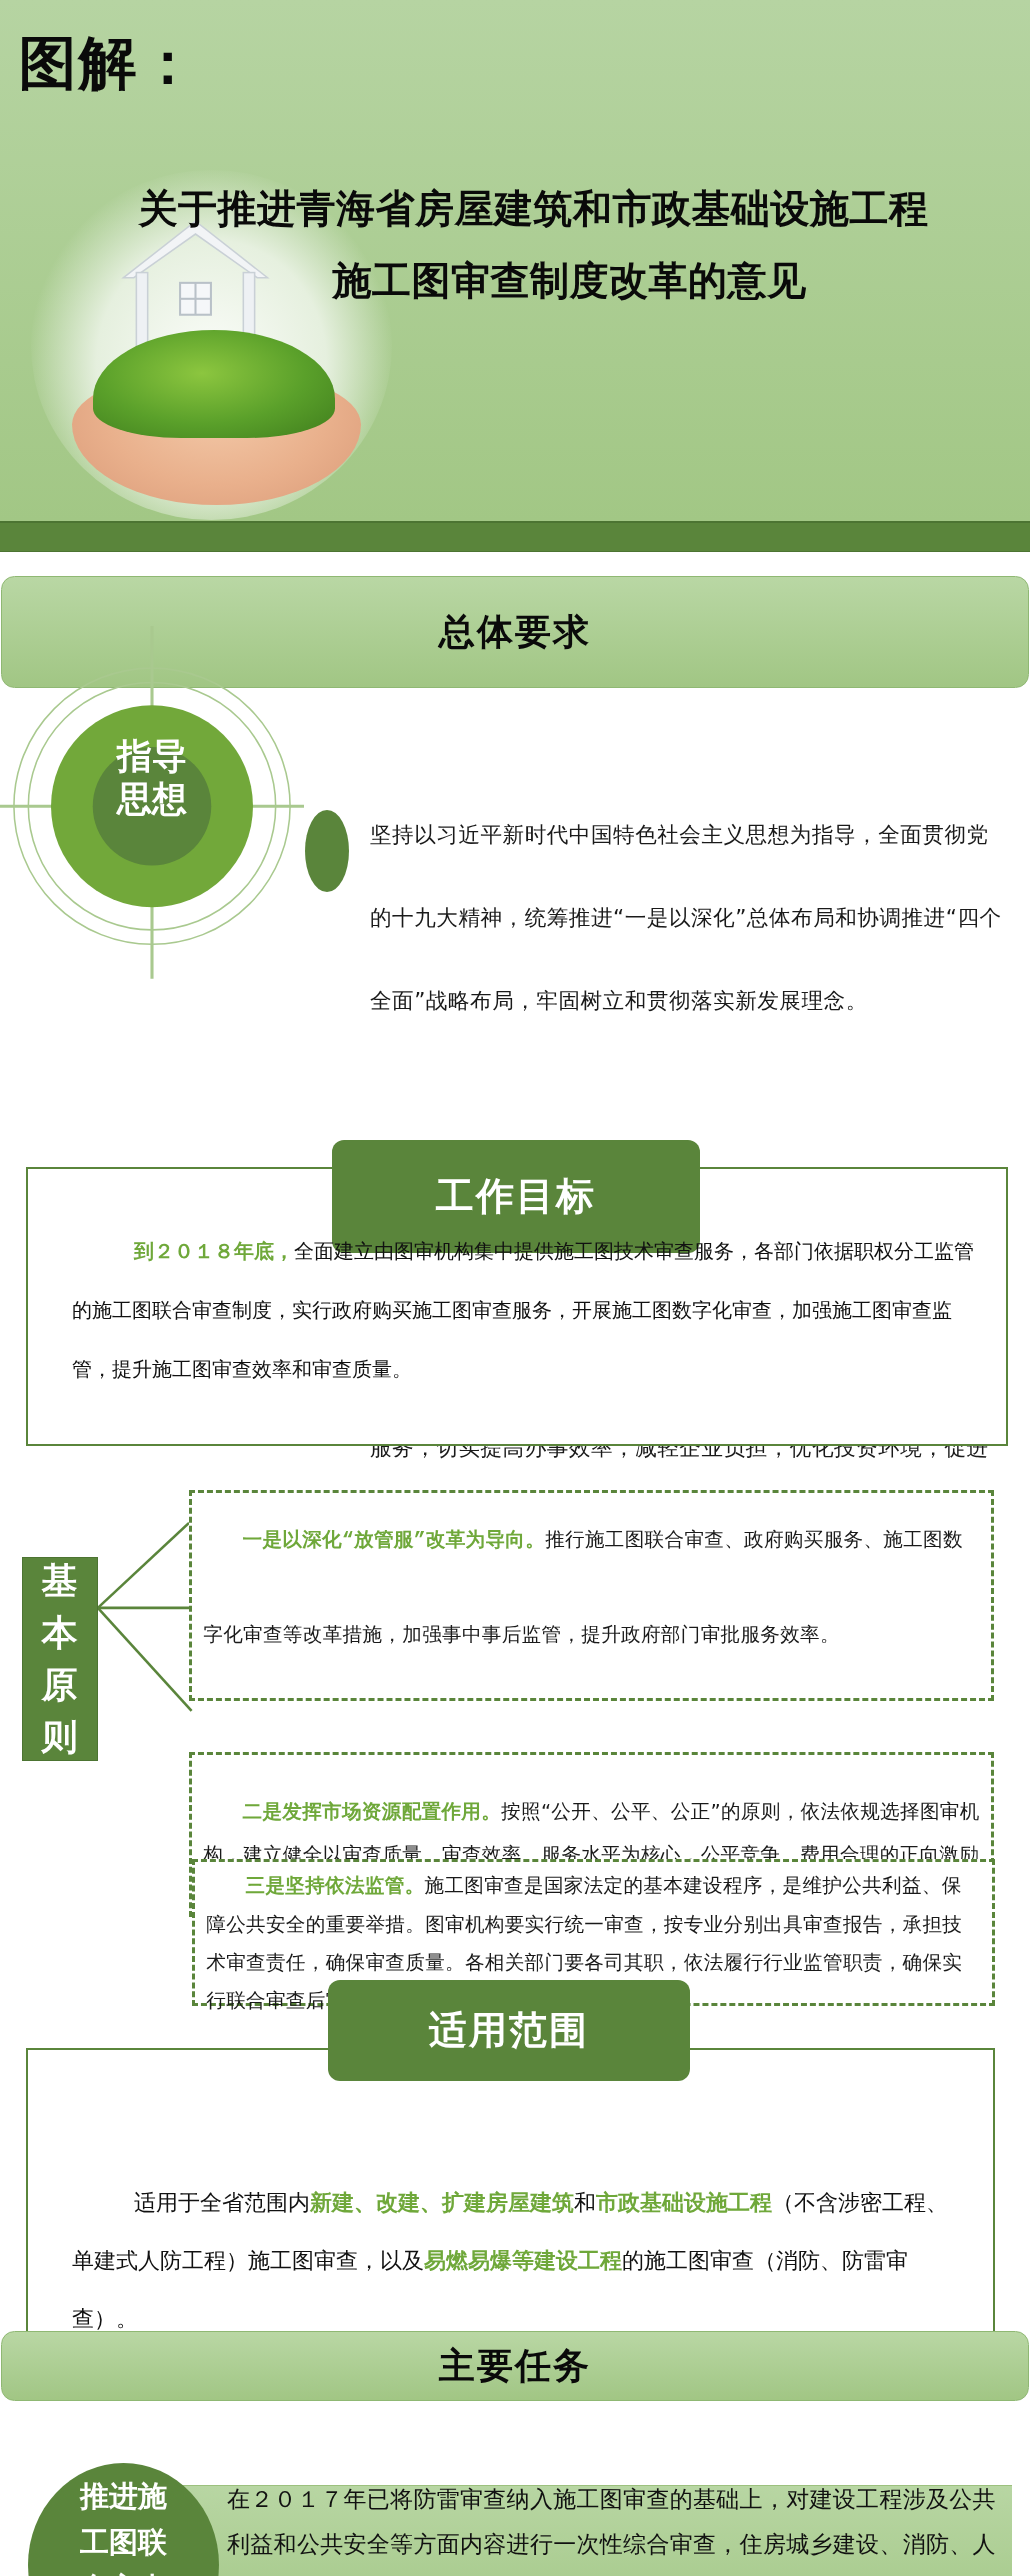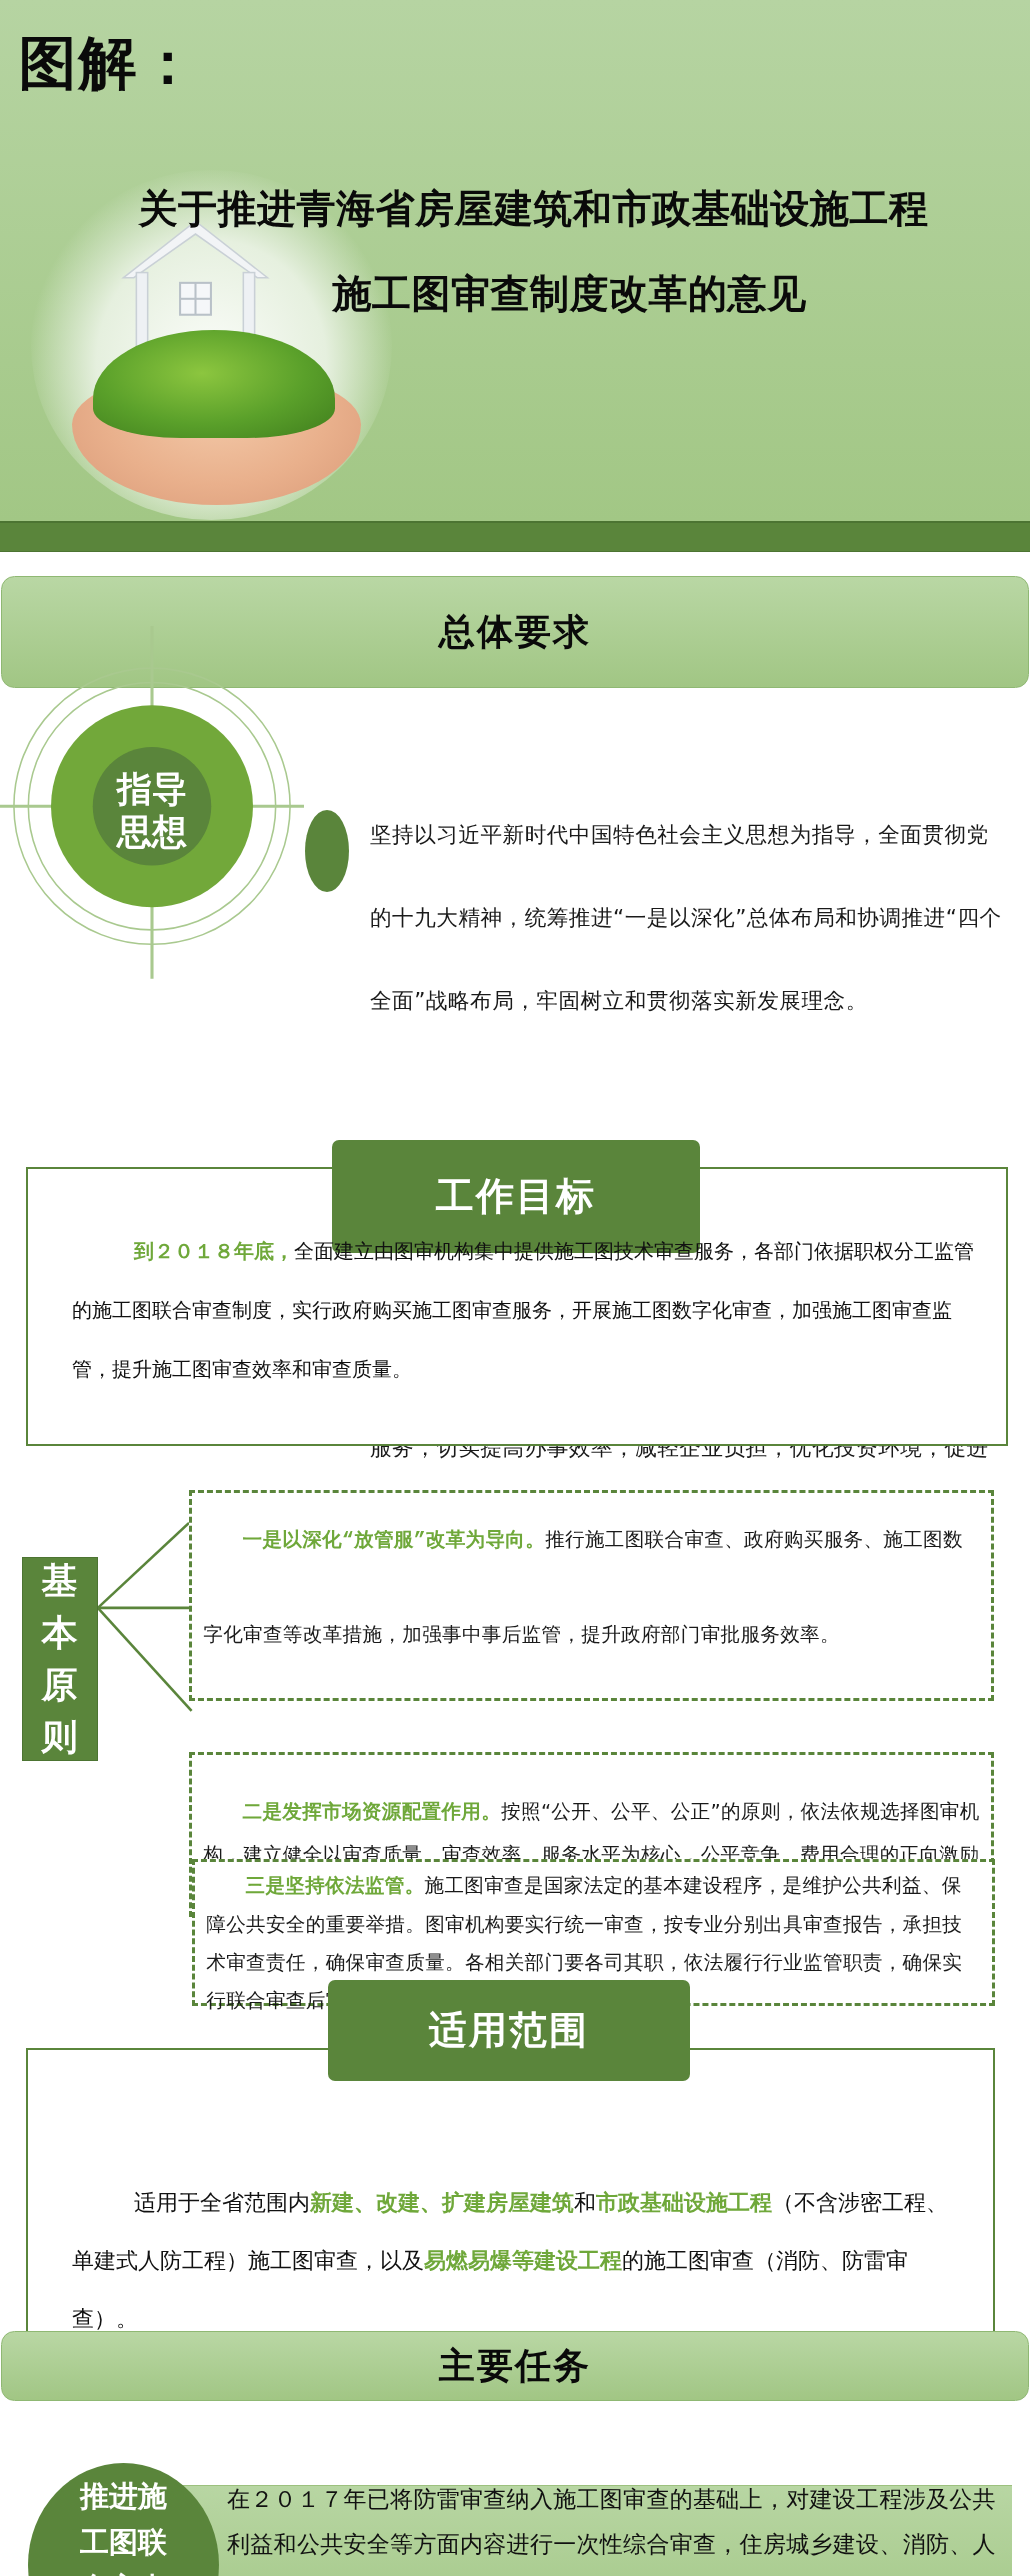--- a/index.html
+++ b/index.html
@@ -5,39 +5,39 @@
   * { box-sizing: border-box; margin: 0; padding: 0; }
   html, body { width: 1030px; background: #ffffff; }
   body { position: relative; height: 3997px; overflow: hidden; font-family: "DejaVu Sans", "Liberation Sans", sans-serif; color: #111; }
   .abs { position: absolute; }
 
   
   .hero { left: 0; top: 0; width: 1030px; height: 521px; background: linear-gradient(#b6d4a2, #a2c785); }
   .hero-label { left: 18.5px; top: 25px; font-size: 58px; font-weight: 900; letter-spacing: 2.1px; color: #0a0a0a; }
   .hero-title { left: 0; width: 1030px; text-align: center; font-size: 39px; font-weight: 900; color: #0a0a0a; line-height: 1; letter-spacing: 0.5px; }
   .hero-title.l1 { top: 189px; padding-left: 37px; }
-  .hero-title.l2 { top: 274px; padding-left: 109px; }
+  .hero-title.l2 { top: 261px; padding-left: 109px; }
   .hero-art { left: 31px; top: 170px; width: 361px; height: 350px; border-radius: 50%; background: radial-gradient(ellipse at 50% 55%, rgba(255,255,255,0.95) 0%, rgba(240,246,236,0.85) 45%, rgba(180,212,160,0) 72%); }
   .hands { left: 72px; top: 371px; width: 289px; height: 134px; border-radius: 45% 45% 50% 50% / 40% 40% 60% 60%; background: radial-gradient(ellipse at 50% 30%, #f3c9a8 0%, #e9b08c 55%, #d99a78 100%); }
   .grass { left: 93px; top: 330px; width: 242px; height: 108px; border-radius: 55% 55% 40% 40% / 70% 70% 30% 30%; background: radial-gradient(ellipse at 45% 40%, #8cc63f 0%, #5aa02a 55%, #3f7d1d 100%); }
   .house { left: 113px; top: 216px; width: 165px; height: 144px; }
   .dark-band { left: 0; top: 521px; width: 1030px; height: 31px; background: #5a853b; border-top: 2.1px solid #4c7432; border-bottom: 1.5px solid #4c7432; }
 
   
   .banner { left: 1px; width: 1028px; border-radius: 13.4px; background: linear-gradient(#b9d7a4, #a1c684); border: 1px solid #8fb873; display: flex; align-items: center; justify-content: center; text-align: right; }
   .banner span { font-size: 36px; font-weight: 900; color: #0a0a0a; letter-spacing: 2.1px; }
 
   
   .target { left: 0; top: 618px; width: 304px; height: 361px; }
   .bullet-dot { width: 44px; height: 82px; border-radius: 50%; background: #5a853b; }
   .para { font-size: 21.6px; line-height: 83px; color: #1a1a1a; letter-spacing: 0.5px; }
 
   
   .frame { border: 2.6px solid #5a853b; background: #fff; }
-  .pill { background: #5a853b; border-radius: 7px; display: flex; align-items: center; justify-content: center; }
+  .pill { background: #5a853b; border-radius: 12px; display: flex; align-items: center; justify-content: center; }
   .pill span { color: #fff; font-size: 38px; font-weight: 900; letter-spacing: 2.1px; }
   .green-hi { color: #6fa83a; font-weight: 900; }
   .goal-text { left: 72px; top: 1222px; width: 902px; font-size: 20px; line-height: 59px; color: #111; }
   .scope-text { left: 72px; top: 2174px; width: 891px; font-size: 22px; line-height: 58px; color: #111; }
 
   
   .principle-label { left: 21.6px; top: 1557px; width: 76px; height: 204px; background: #5a853b; border: 1px solid #4c7432; display: flex; flex-direction: column; align-items: center; justify-content: center; }
   .principle-label span { color: #fff; font-size: 36px; font-weight: 900; line-height: 52px; }
   .dashed { border: 3.6px dashed #5a853b; background: #fff; }
   .principle-text { font-size: 19.6px; line-height: 31px; color: #1a1a1a; padding: 12.4px 11.3px 0 11.3px; text-indent: 2em; letter-spacing: 0.3px; }
@@ -74,21 +74,21 @@
 </div>
 
 <svg class="abs target" viewBox="0 0 590 700">
   <circle cx="295" cy="365" r="268" fill="none" stroke="#a9c98f" stroke-width="3"></circle>
   <circle cx="295" cy="365" r="240" fill="none" stroke="#a9c98f" stroke-width="3"></circle>
   <line x1="295" y1="15" x2="295" y2="700" stroke="#a9c98f" stroke-width="6"></line>
   <line x1="0" y1="365" x2="590" y2="365" stroke="#a9c98f" stroke-width="6"></line>
   <circle cx="295" cy="365" r="196" fill="#72a83a"></circle>
   <circle cx="295" cy="365" r="115" fill="#5a853b"></circle>
 </svg>
-<div class="abs" style="left:111px;top:768px;width:82px;text-align:center;color:#fff;font-size:35px;font-weight:900;line-height:43px;">
+<div class="abs" style="left:111px;top:735px;width:82px;text-align:center;color:#fff;font-size:35px;font-weight:900;line-height:43px;">
   <div>指导</div>
   <div>思想</div>
 </div>
 
 <div class="abs bullet-dot" style="left:305px;top:810px;"></div>
 <div class="abs para" style="left:370px;top:793px;width:634px;line-height:83px;font-size:21.6px;">坚持以习近平新时代中国特色社会主义思想为指导，全面贯彻党的十九大精神，统筹推进“一是以深化”总体布局和协调推进“四个全面”战略布局，牢固树立和贯彻落实新发展理念。</div>
 
 <div class="abs bullet-dot" style="left:305px;top:1173px;"></div>
 <div class="abs para" style="left:370px;top:1157px;width:634px;line-height:83px;font-size:21.6px;">按照“统一审查、集中服务、平台共享、多方监管”的思路，依托数字化审查，优化整合住房城乡建设、消防、人防、气象等相关部门施工图审查环节，实现统一审查、并联审核，实施政府购买服务，切实提高办事效率，减轻企业负担，优化投资环境，促进经济社会发展。</div>
 

